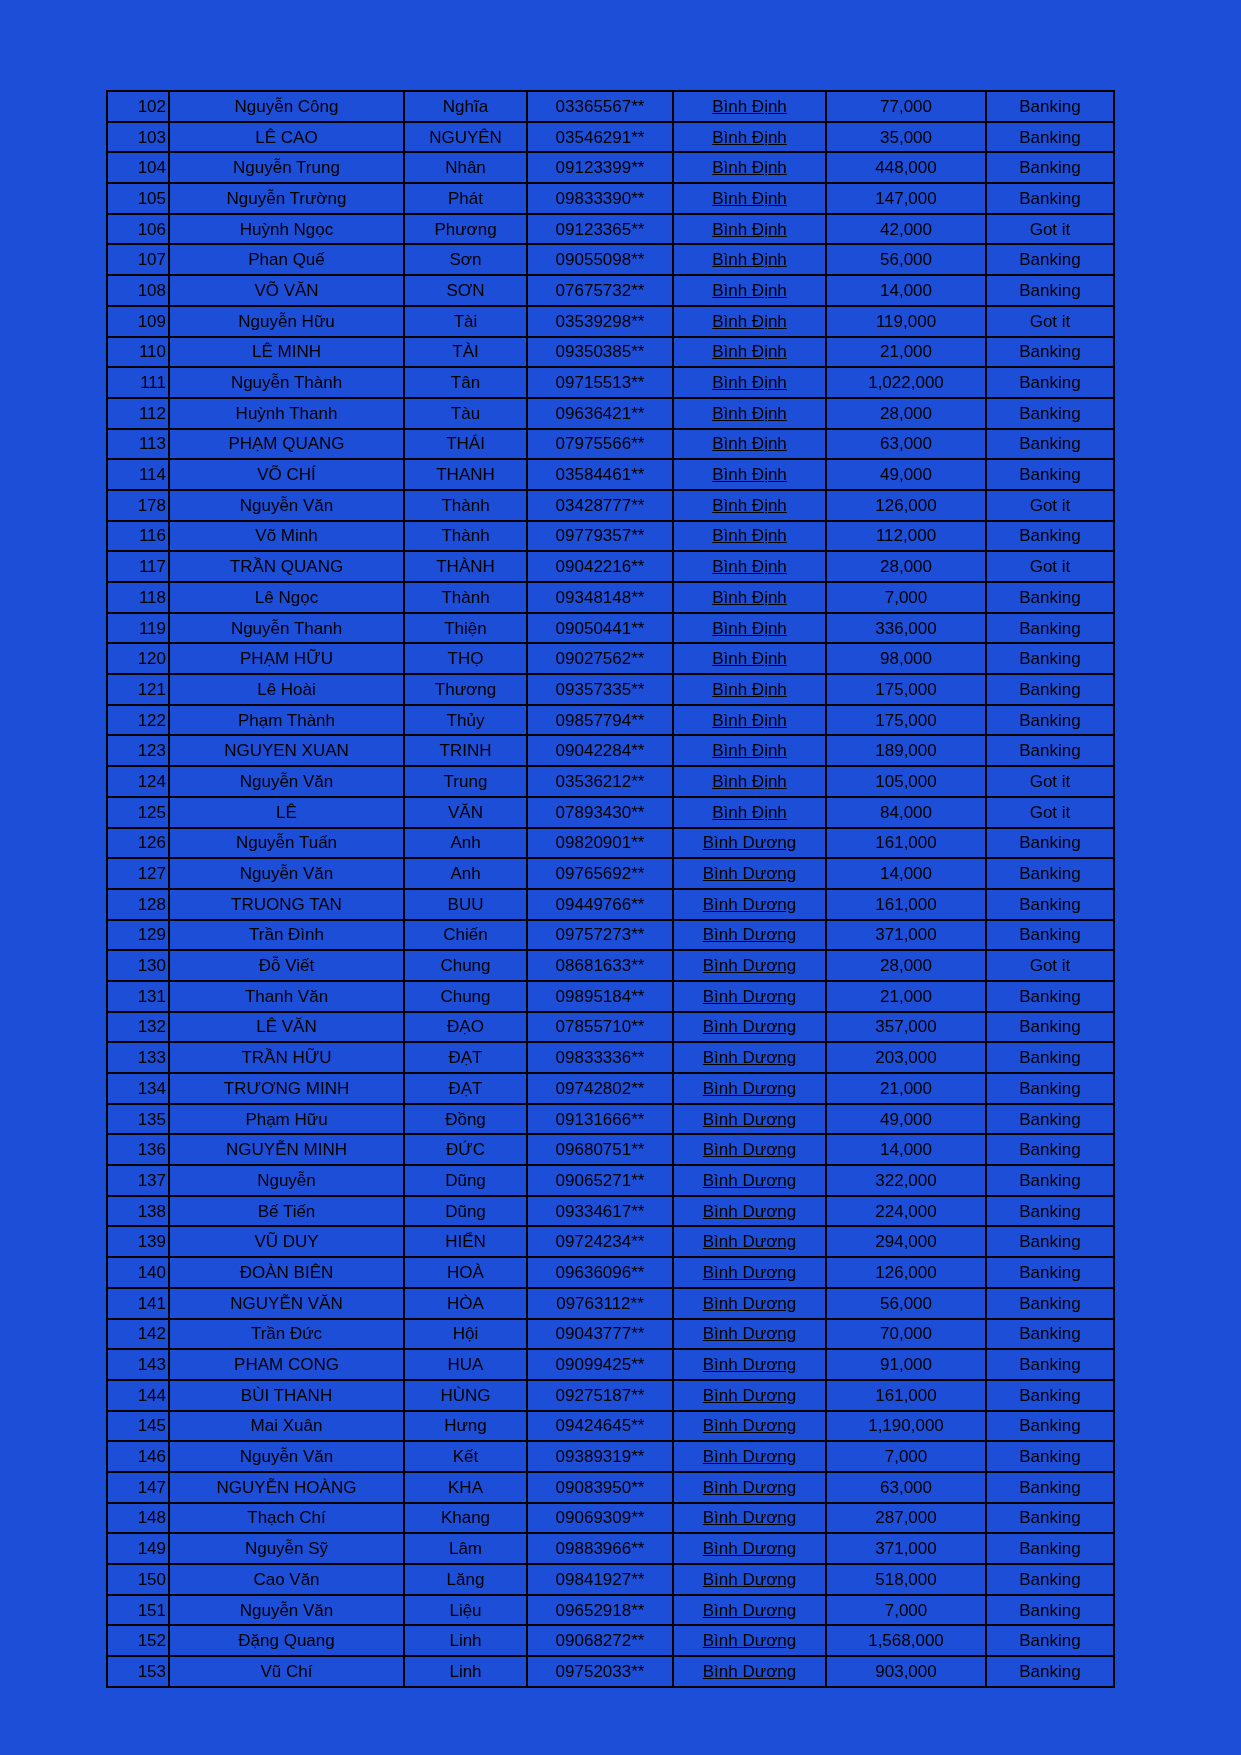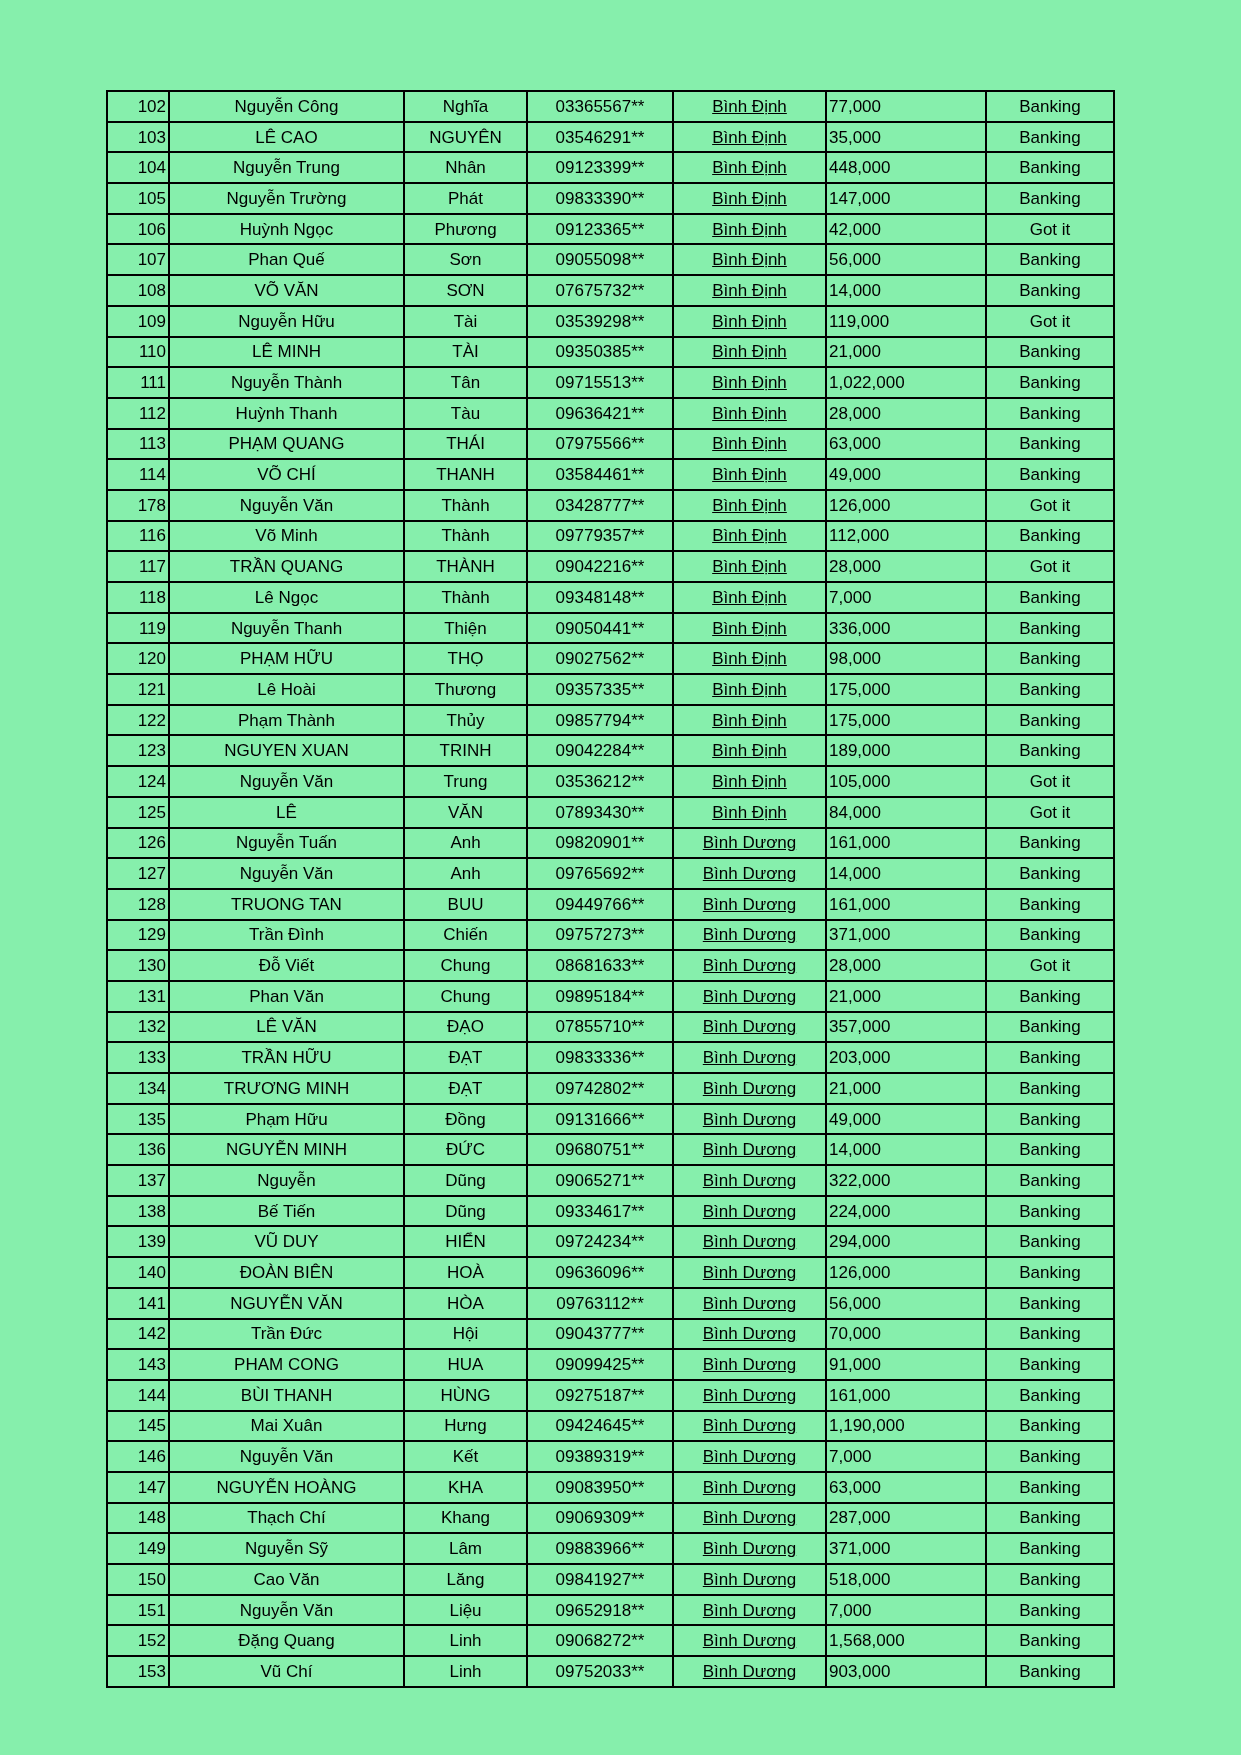--- a/index.html
+++ b/index.html
@@ -7,21 +7,21 @@
     width: 1241px;
     height: 1755px;
     background: #ffffff;
     font-family: "Liberation Sans", "DejaVu Sans", sans-serif;
     color: #000000;
   }
   .page {
     position: relative;
     width: 1241px;
     height: 1755px;
-    background: #86efac;
+    background: #1d4ed8;
     overflow: hidden;
   }
   table.data-table {
     position: absolute;
     left: 106px;
     top: 90px;
     width: 1007px;
     border-collapse: collapse;
     table-layout: fixed;
   }
@@ -34,21 +34,21 @@
     color: #000000;
     overflow: hidden;
     white-space: nowrap;
     vertical-align: middle;
   }
   td.col-index   { text-align: right;  padding-right: 3px; }
   td.col-first   { text-align: center; }
   td.col-last    { text-align: center; }
   td.col-phone   { text-align: center; }
   td.col-province{ text-align: center; text-decoration: underline; }
-  td.col-amount  { text-align: left;  padding-right: 9px; }
+  td.col-amount  { text-align: center;  padding-right: 9px; }
   td.col-status  { text-align: center; border-radius: 6px; }
 </style>
 </head>
 <body>
 
 <div class="page">
   <table class="data-table">
     <colgroup>
       <col style="width:62px">
       <col style="width:235px">
@@ -344,21 +344,21 @@
       <td class="col-first">Đỗ Viết</td>
       <td class="col-last">Chung</td>
       <td class="col-phone">08681633**</td>
       <td class="col-province">Bình Dương</td>
       <td class="col-amount">28,000</td>
       <td class="col-status">Got it</td>
     </tr>
 
     <tr>
       <td class="col-index">131</td>
-      <td class="col-first">Phan Văn</td>
+      <td class="col-first">Thanh Văn</td>
       <td class="col-last">Chung</td>
       <td class="col-phone">09895184**</td>
       <td class="col-province">Bình Dương</td>
       <td class="col-amount">21,000</td>
       <td class="col-status">Banking</td>
     </tr>
 
     <tr>
       <td class="col-index">132</td>
       <td class="col-first">LÊ VĂN</td>

